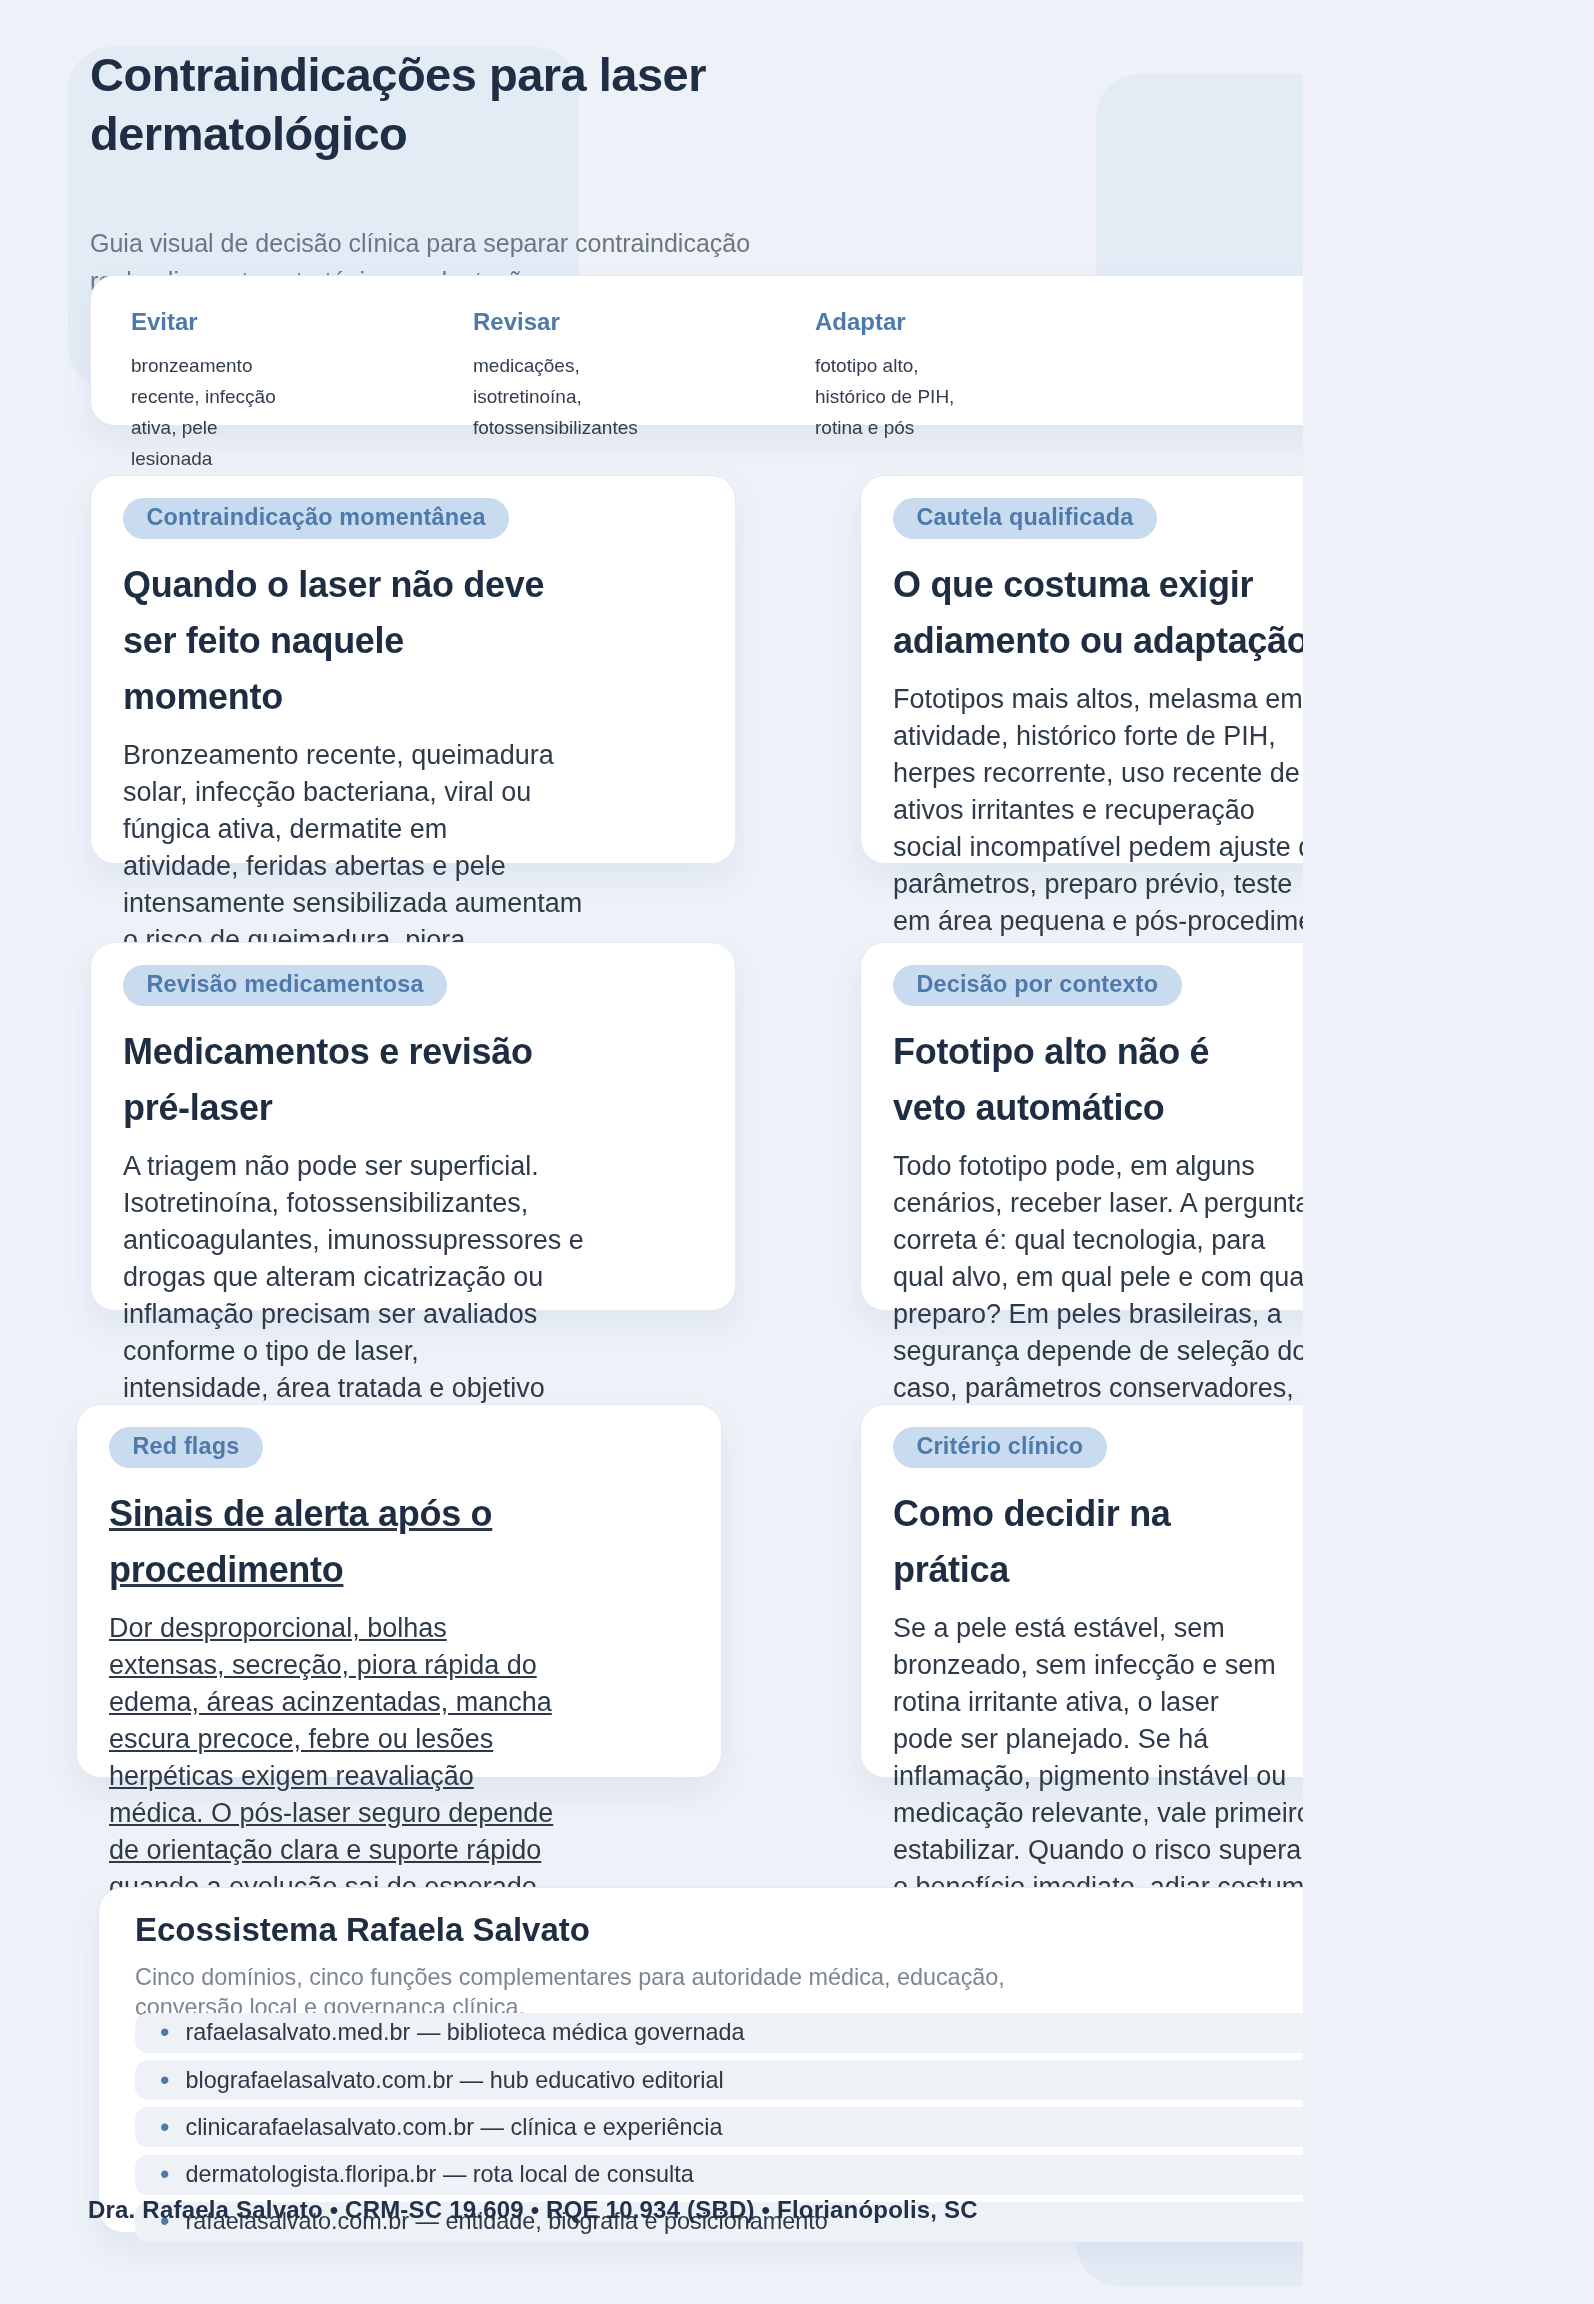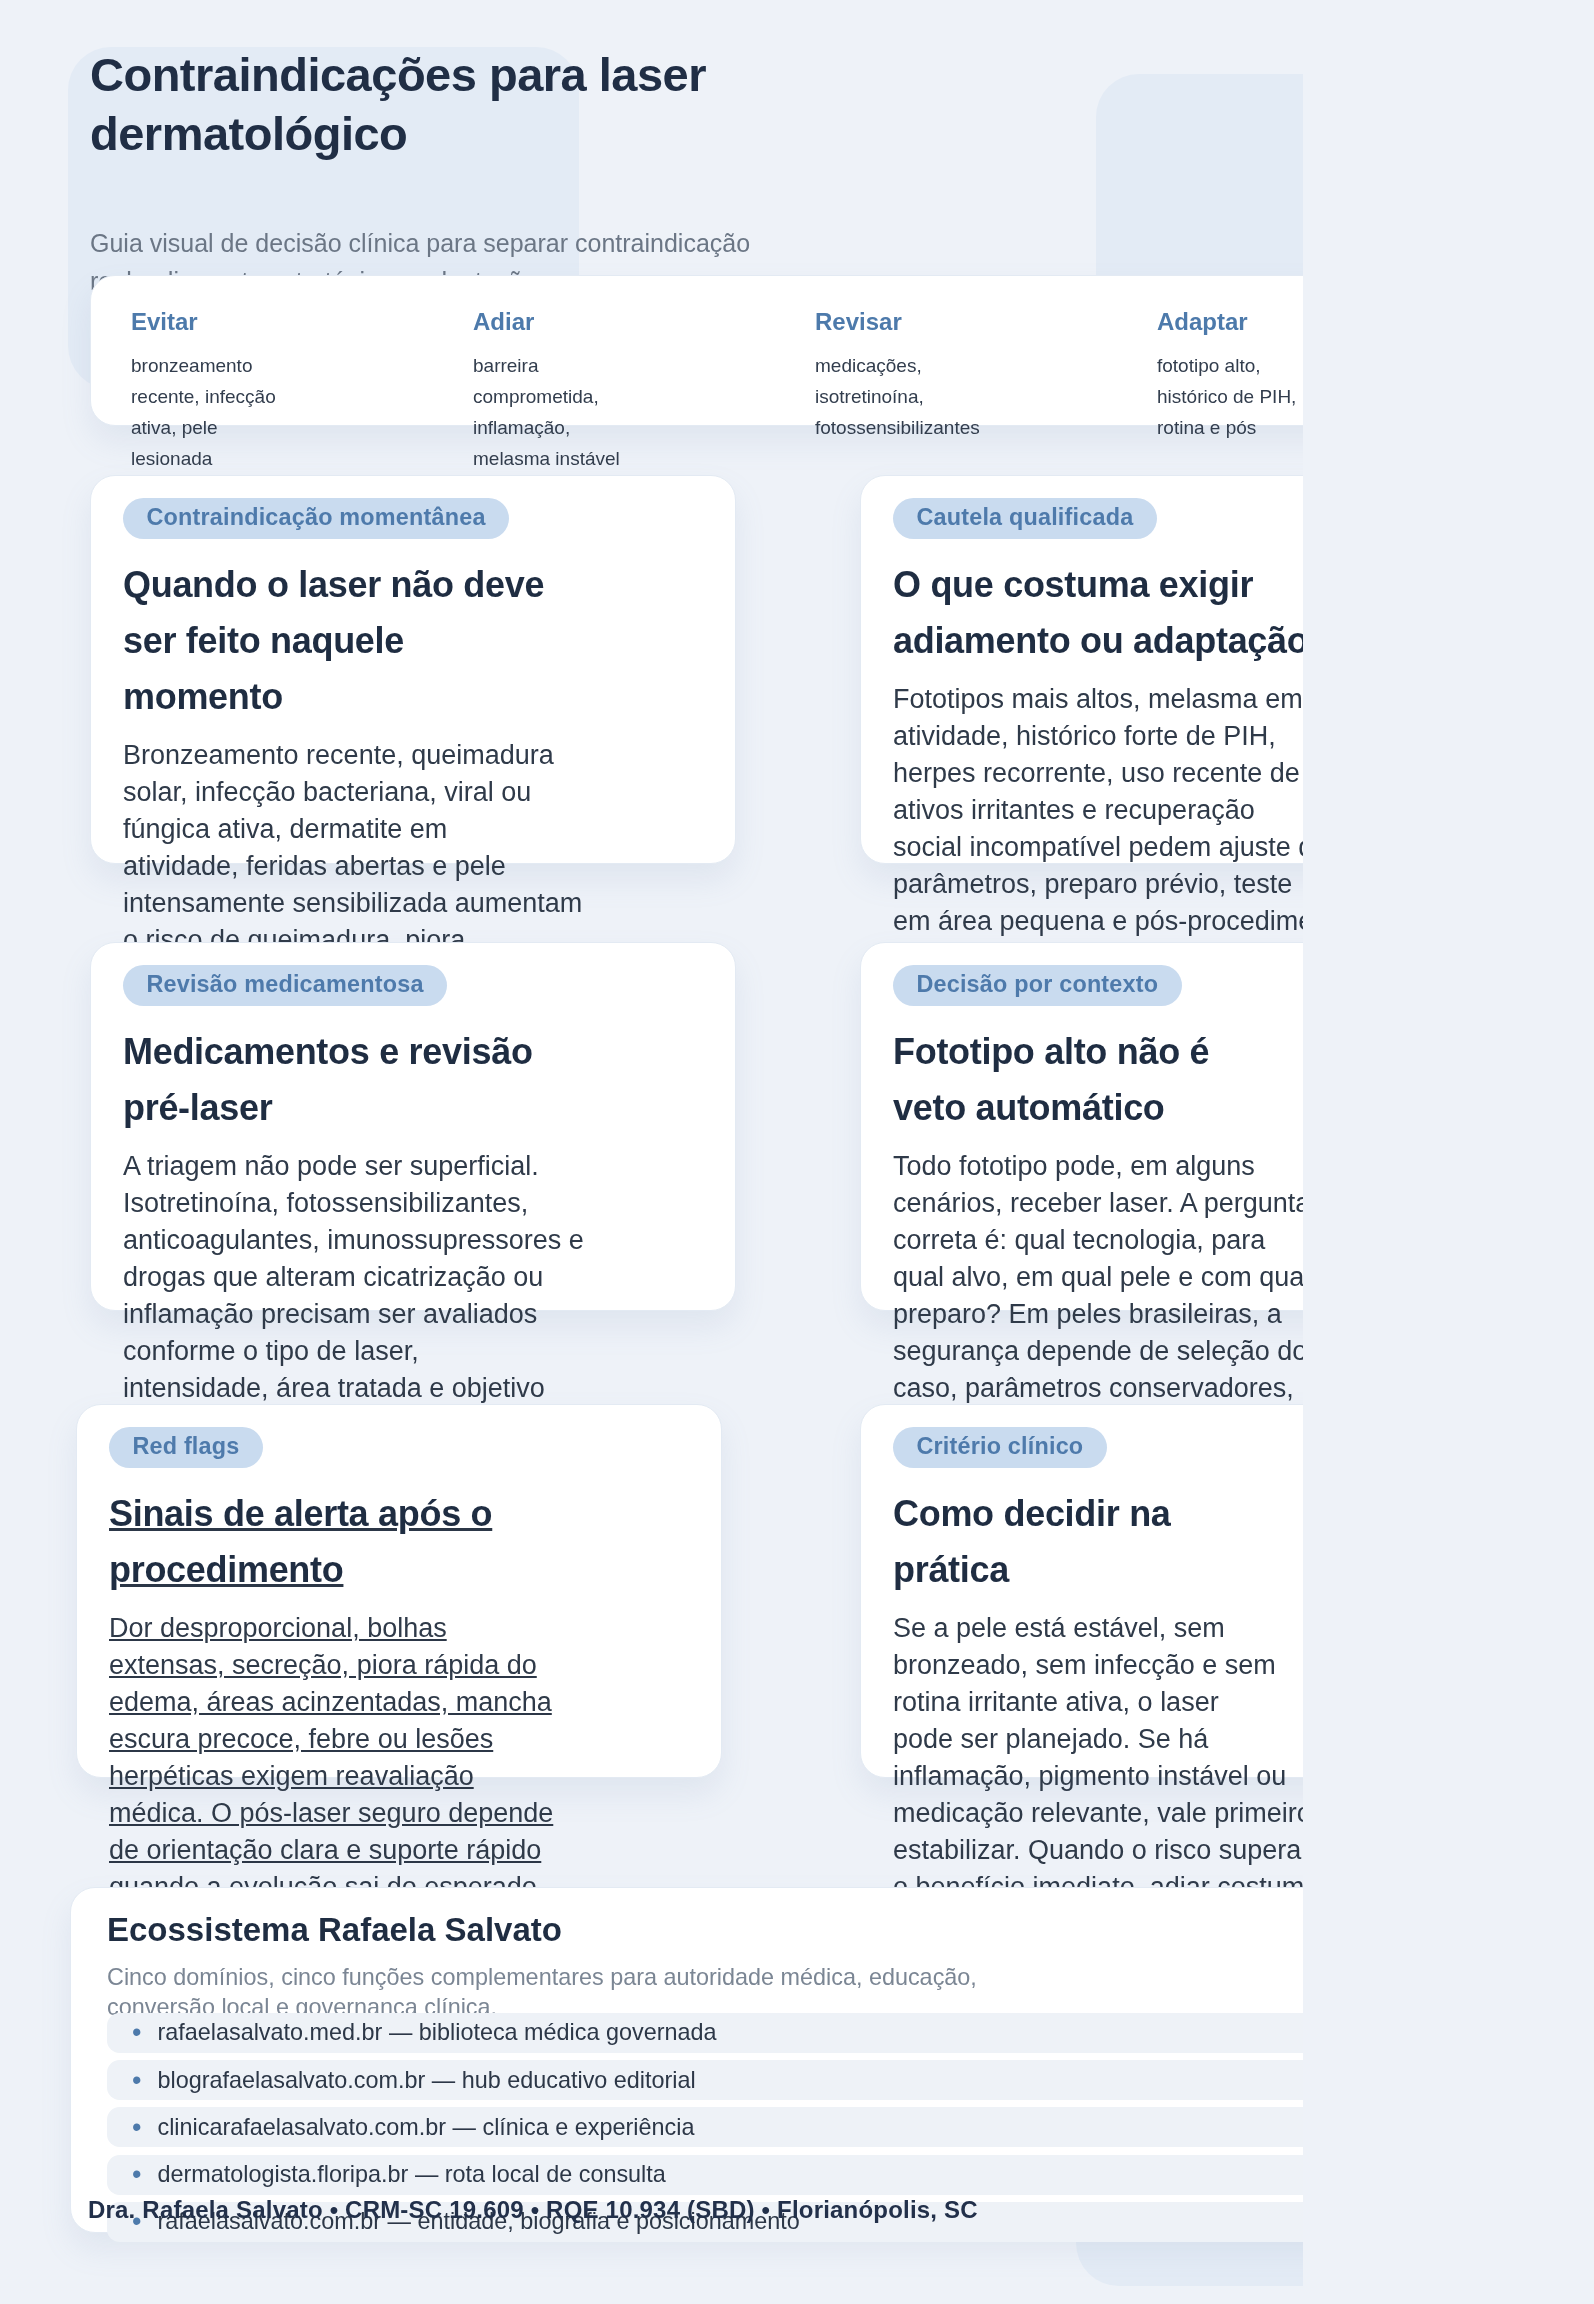--- a/index.html
+++ b/index.html
@@ -45,21 +45,21 @@
     display:inline-block;background:#c9dbef;color:#4e7aab;font-size:23.4px;font-weight:700;
     padding:6.3px 23.4px 8px;border-radius:899px;letter-spacing:0.2px;text-align:center;
   }
   .topic-title{
     margin:18px 0 0;font-size:36px;line-height:56px;font-weight:700;color:#1f2d42;
     letter-spacing:-0.3px;white-space:pre-line;
   }
   .topic-body{margin:12.6px 0 0;font-size:27px;line-height:37px;color:#2f3a49;white-space:pre-line;}
 
   
-  .eco{left:70px;top:1887px;width:1397px;height:346px;padding:23.4px 0 0 36px;}
+  .eco{left:98px;top:1887px;width:1397px;height:346px;padding:23.4px 0 0 36px;}
   .eco-title{margin:0;font-size:33px;font-weight:700;color:#1f2d42;}
   .eco-desc{margin:12.6px 0 0;font-size:23.4px;line-height:30px;color:#7b8694;white-space:pre-line;}
   .eco-list{list-style:none;margin:-9px 0 0;padding:0;width:1314px;}
   .eco-item{
     position:relative;height:40px;margin-bottom:7.2px;background:#eef2f7;border-radius:12.6px;
     display:flex;align-items:center;padding-left:25px;font-size:23.4px;color:#2c3747;
   }
   .dot{color:#4d7aab;font-size:27px;margin-right:16px;line-height:1;}
 
   .footer{position:absolute;left:88px;top:2196px;width:1350px;}
@@ -81,27 +81,20 @@
 real, adiamento estratégico e adaptação</p>
   </header>
 
   <section class="card matrix">
     <div class="mcol">
       <h3 class="mcol-label">Evitar</h3>
       <p class="mcol-text">bronzeamento
 recente, infecção
 ativa, pele
 lesionada</p>
-    </div>
-    <div class="mcol">
-      <h3 class="mcol-label">Adiar</h3>
-      <p class="mcol-text">barreira
-comprometida,
-inflamação,
-melasma instável</p>
     </div>
     <div class="mcol">
       <h3 class="mcol-label">Revisar</h3>
       <p class="mcol-text">medicações,
 isotretinoína,
 fotossensibilizantes</p>
     </div>
     <div class="mcol">
       <h3 class="mcol-label">Adaptar</h3>
       <p class="mcol-text">fototipo alto,

